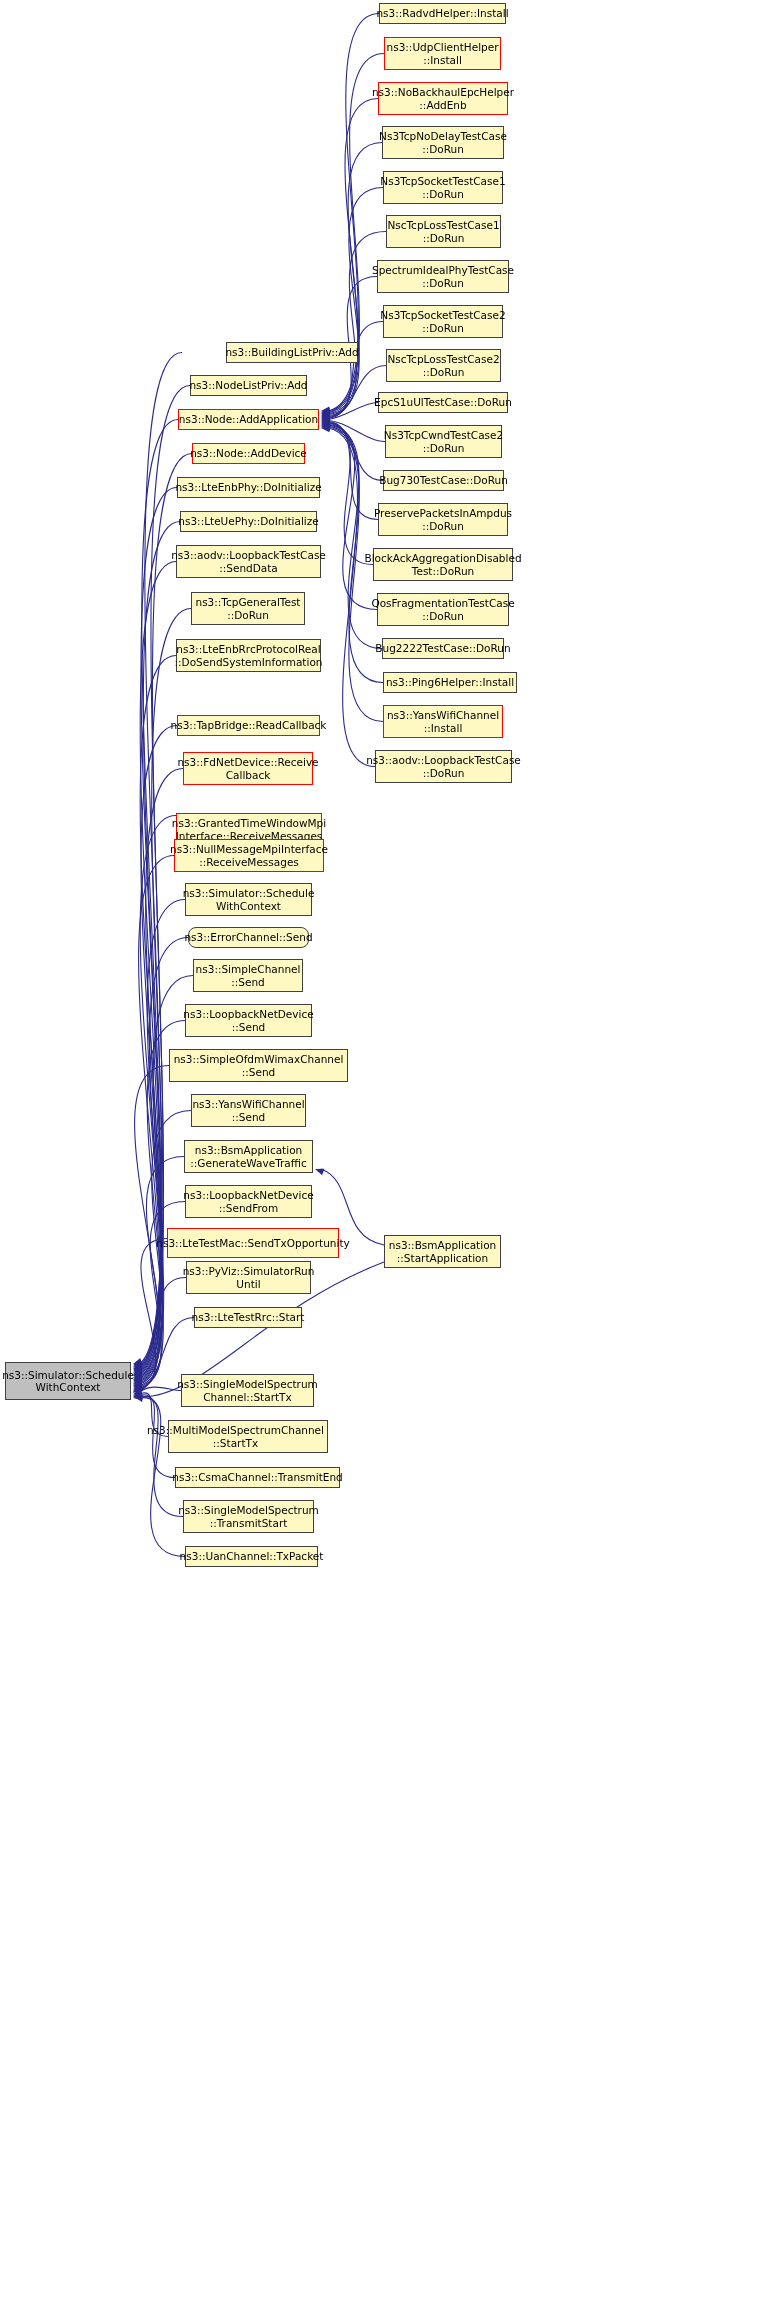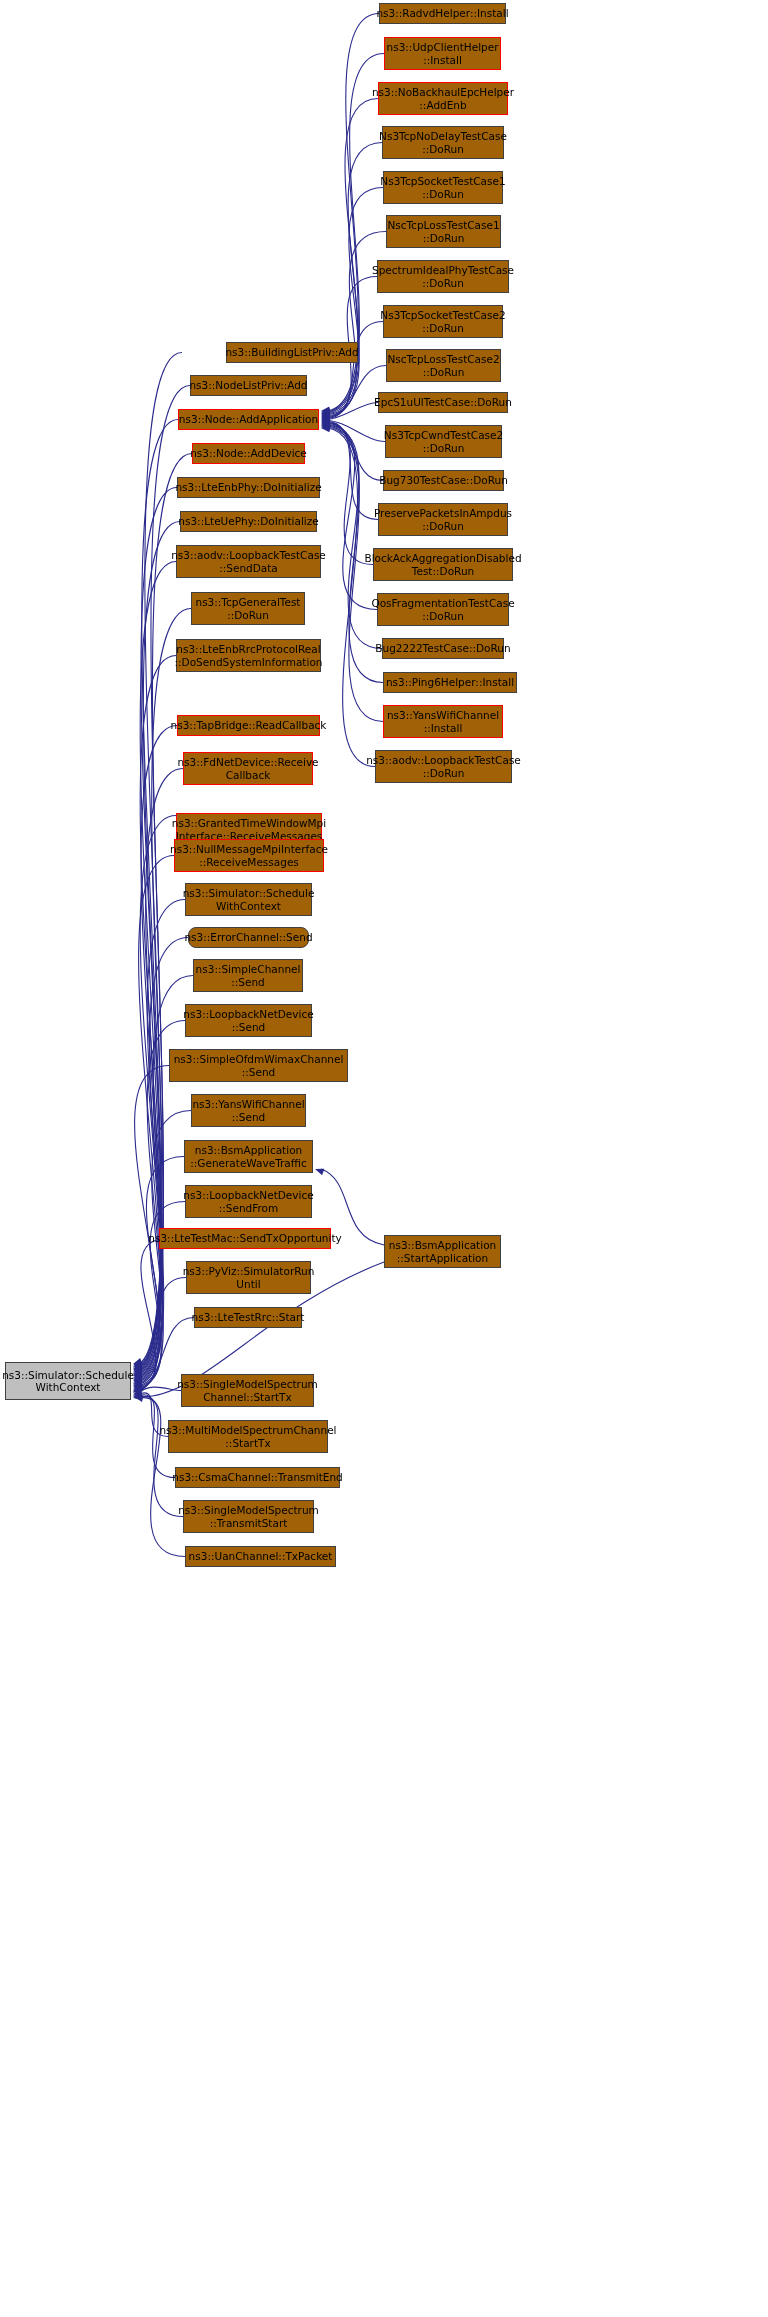--- a/index.html
+++ b/index.html
@@ -19,21 +19,21 @@
     position: absolute;
     left: 0;
     top: 0;
     width: 768px;
     height: 2317px;
     pointer-events: none;
   }
   .node {
     position: absolute;
     box-sizing: border-box;
-    background: #a16207;
+    background: #fef9c3;
     border: 1px solid #404040;
     display: flex;
     align-items: center;
     justify-content: center;
     text-align: center;
     font-size: 10.5px;
     line-height: 12.5px;
     color: #000000;
     white-space: pre-line;
     padding: 1px 3px;
@@ -182,32 +182,32 @@
     <div class="node" style="left: 185px; top: 1004px; width: 127px; height: 33px;"><span>ns3::LoopbackNetDevice
 ::Send</span></div>
     <div class="node" style="left: 169px; top: 1049px; width: 179px; height: 33px;"><span>ns3::SimpleOfdmWimaxChannel
 ::Send</span></div>
     <div class="node" style="left: 191px; top: 1094px; width: 115px; height: 33px;"><span>ns3::YansWifiChannel
 ::Send</span></div>
     <div class="node" style="left: 184px; top: 1140px; width: 129px; height: 33px;"><span>ns3::BsmApplication
 ::GenerateWaveTraffic</span></div>
     <div class="node" style="left: 185px; top: 1185px; width: 127px; height: 33px;"><span>ns3::LoopbackNetDevice
 ::SendFrom</span></div>
-    <div class="node red" style="left: 159px; top: 1228px; width: 172px; height: 21px; text-align: right;"><span>ns3::LteTestMac::SendTxOpportunity</span></div>
+    <div class="node red" style="left: 167px; top: 1228px; width: 172px; height: 30px; text-align: right;"><span>ns3::LteTestMac::SendTxOpportunity</span></div>
     <div class="node" style="left: 186px; top: 1261px; width: 125px; height: 33px;"><span>ns3::PyViz::SimulatorRun
 Until</span></div>
     <div class="node" style="left: 194px; top: 1307px; width: 108px; height: 21px;"><span>ns3::LteTestRrc::Start</span></div>
     <div class="node" style="left: 181px; top: 1374px; width: 133px; height: 33px;"><span>ns3::SingleModelSpectrum
 Channel::StartTx</span></div>
-    <div class="node" style="left: 168px; top: 1420px; width: 160px; height: 33px;"><span>ns3::MultiModelSpectrumChannel
+    <div class="node" style="left: 168px; top: 1420px; width: 160px; height: 33px; justify-content: flex-end;"><span>ns3::MultiModelSpectrumChannel
 ::StartTx</span></div>
     <div class="node" style="left: 175px; top: 1467px; width: 165px; height: 21px;"><span>ns3::CsmaChannel::TransmitEnd</span></div>
     <div class="node" style="left: 183px; top: 1500px; width: 131px; height: 33px;"><span>ns3::SingleModelSpectrum
 ::TransmitStart</span></div>
-    <div class="node" style="left: 185px; top: 1546px; width: 151px; height: 21px; align-items: center;"><span>ns3::UanChannel::TxPacket</span></div>
+    <div class="node" style="left: 185px; top: 1546px; width: 133px; height: 21px; align-items: center;"><span>ns3::UanChannel::TxPacket</span></div>
     <div class="node" style="left: 379px; top: 3px; width: 127px; height: 21px;"><span>ns3::RadvdHelper::Install</span></div>
     <div class="node red" style="left: 384px; top: 37px; width: 117px; height: 33px;"><span>ns3::UdpClientHelper
 ::Install</span></div>
     <div class="node red" style="left: 378px; top: 82px; width: 130px; height: 33px;"><span>ns3::NoBackhaulEpcHelper
 ::AddEnb</span></div>
     <div class="node" style="left: 382px; top: 126px; width: 122px; height: 33px;"><span>Ns3TcpNoDelayTestCase
 ::DoRun</span></div>
     <div class="node" style="left: 383px; top: 171px; width: 120px; height: 33px;"><span>Ns3TcpSocketTestCase1
 ::DoRun</span></div>
     <div class="node" style="left: 386px; top: 215px; width: 115px; height: 33px;"><span>NscTcpLossTestCase1

